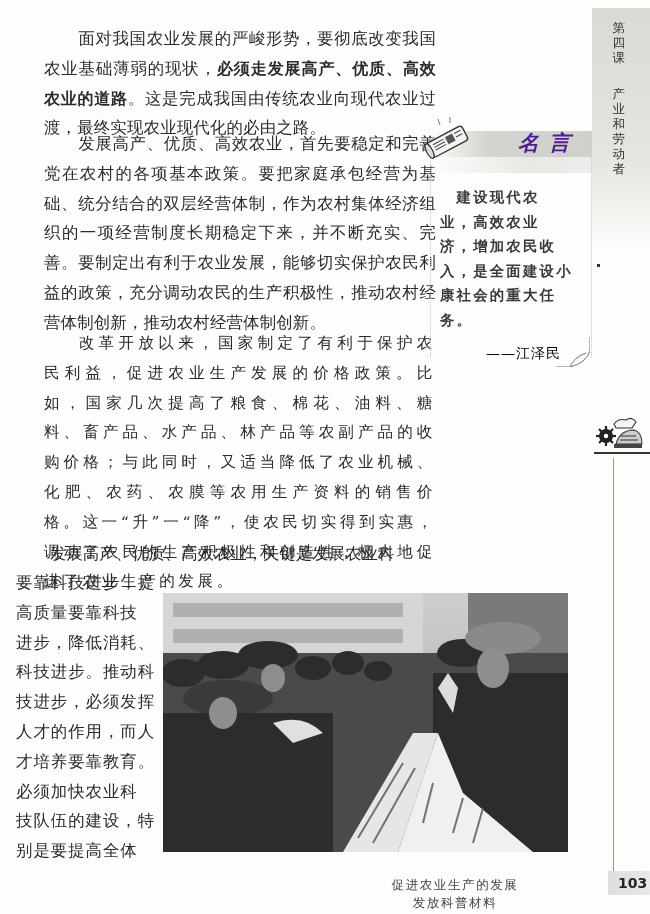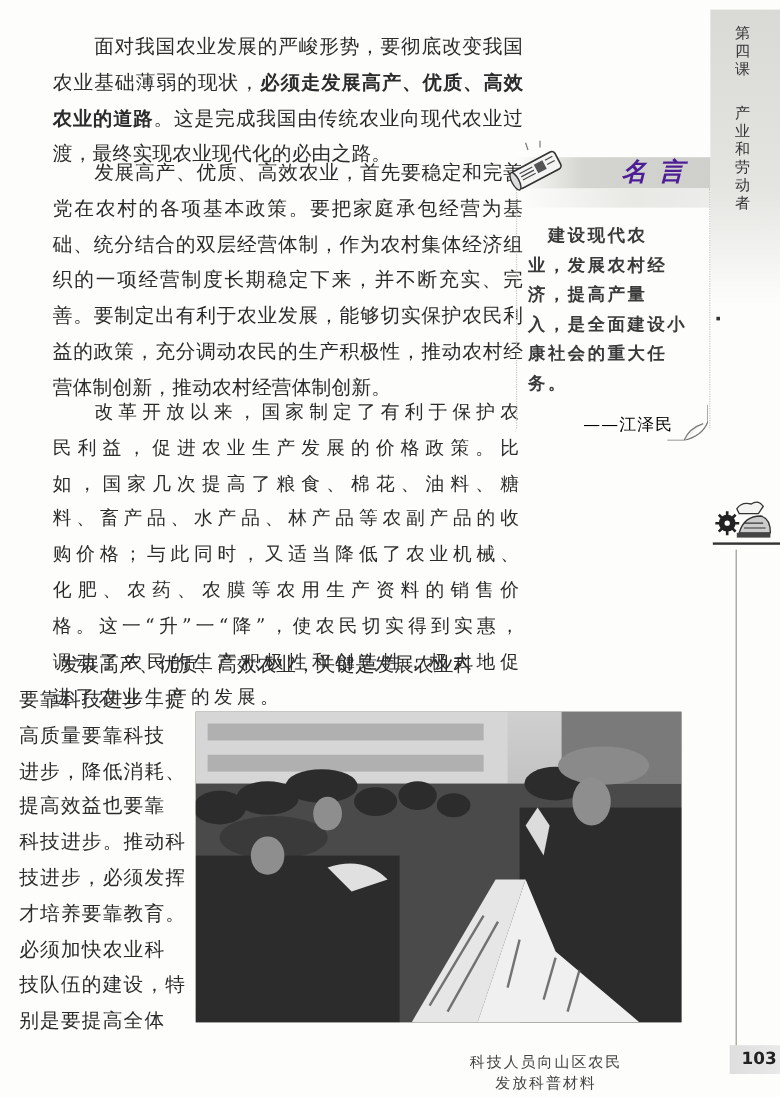--- a/index.html
+++ b/index.html
@@ -108,23 +108,23 @@
 
 <p class="para" style="top:113px"><span class="indent"></span><span>发展高产、优质、高效农业，首先要稳定和完善党在农村的各项基本政策。要把家庭承包经营为基础、统分结合的双层经营体制，作为农村集体经济组织的一项经营制度长期稳定下来，并不断充实、完善。要制定出有利于农业发展，能够切实保护农民利益的政策，充分调动农民的生产积极性，推动农村经营体制创新，推动农村经营体制创新。</span></p>
 
 <p class="para p-kai" style="top:313px"><span class="indent"></span><span>改革开放以来，国家制定了有利于保护农民利益，促进农业生产发展的价格政策。比如，国家几次提高了粮食、棉花、油料、糖料、畜产品、水产品、林产品等农副产品的收购价格；与此同时，又适当降低了农业机械、化肥、农药、农膜等农用生产资料的销售价格。这一“升”一“降”，使农民切实得到实惠，调动了农民的生产积极性和创造性，极大地促进了农业生产的发展。</span></p>
 
 <p class="firstline-wide"><span class="indent" style="display:inline-block;width:34px"></span><span>发展高产、优质、高效农业，关键是发展农业科</span></p>
 <div class="narrow">
   <span>要靠科技进步，提</span>
   <span>高质量要靠科技</span>
   <span>进步，降低消耗、</span>
-  <span>提高效益也要靠</span>
   <span>科技进步。推动科</span>
   <span>技进步，必须发挥</span>
+  <span>人才的作用，而人</span>
   <span>才培养要靠教育。</span>
   <span>必须加快农业科</span>
   <span>技队伍的建设，特</span>
   <span>别是要提高全体</span>
 </div>
 
 <div class="quote-box">
   <div class="quote-header"></div>
   <div class="quote-title">名言</div>
   <div class="quote-sub-band"></div>
@@ -138,22 +138,22 @@
       <line x1="14" y1="26" x2="26" y2="26" stroke="#444" stroke-width="1"></line>
       <rect x="28" y="19" width="8" height="8" fill="#555"></rect>
       <line x1="38" y1="20" x2="45" y2="20" stroke="#444" stroke-width="1"></line>
       <line x1="38" y1="24" x2="45" y2="24" stroke="#444" stroke-width="1"></line>
     </g>
     <line x1="18" y1="2" x2="20" y2="8" stroke="#777" stroke-width="1"></line>
     <line x1="30" y1="0" x2="30" y2="6" stroke="#777" stroke-width="1"></line>
   </svg>
   <div class="quote-text">
     <span>　建设现代农</span>
-    <span>业，发展农村经</span>
-    <span>济，提高产量</span>
+    <span>业，高效农业</span>
+    <span>济，增加农民收</span>
     <span>入，是全面建设小</span>
     <span>康社会的重大任</span>
     <span>务。</span>
   </div>
   <div class="quote-author">——江泽民</div>
   <svg class="curl-corner" viewBox="0 0 34 30">
     <path d="M34 0 L34 14 Q30 26 14 30 L0 30" fill="none" stroke="#777" stroke-width="1"></path>
     <path d="M14 30 Q18 20 30 16" fill="#f2f2ef" stroke="#777" stroke-width="1"></path>
   </svg>
 </div>
@@ -219,17 +219,17 @@
       <line x1="210" y1="250" x2="252" y2="175"></line>
       <line x1="260" y1="230" x2="270" y2="190"></line>
       <line x1="290" y1="240" x2="300" y2="205"></line>
       <line x1="310" y1="250" x2="320" y2="215"></line>
     </g>
     <path d="M110 130 Q140 120 160 140 L130 150 Z" fill="#e0e0e0"></path>
     <path d="M275 95 L285 80 L295 95 L290 120 Z" fill="#dcdcdc"></path>
   </svg>
 </div>
 <div class="caption">
-  <div>科技人员向山区农民</div>
+  <div>促进农业生产的发展</div>
   <div>发放科普材料</div>
 </div>
 
 <div class="page-num">103</div>
 
 </body></html>

